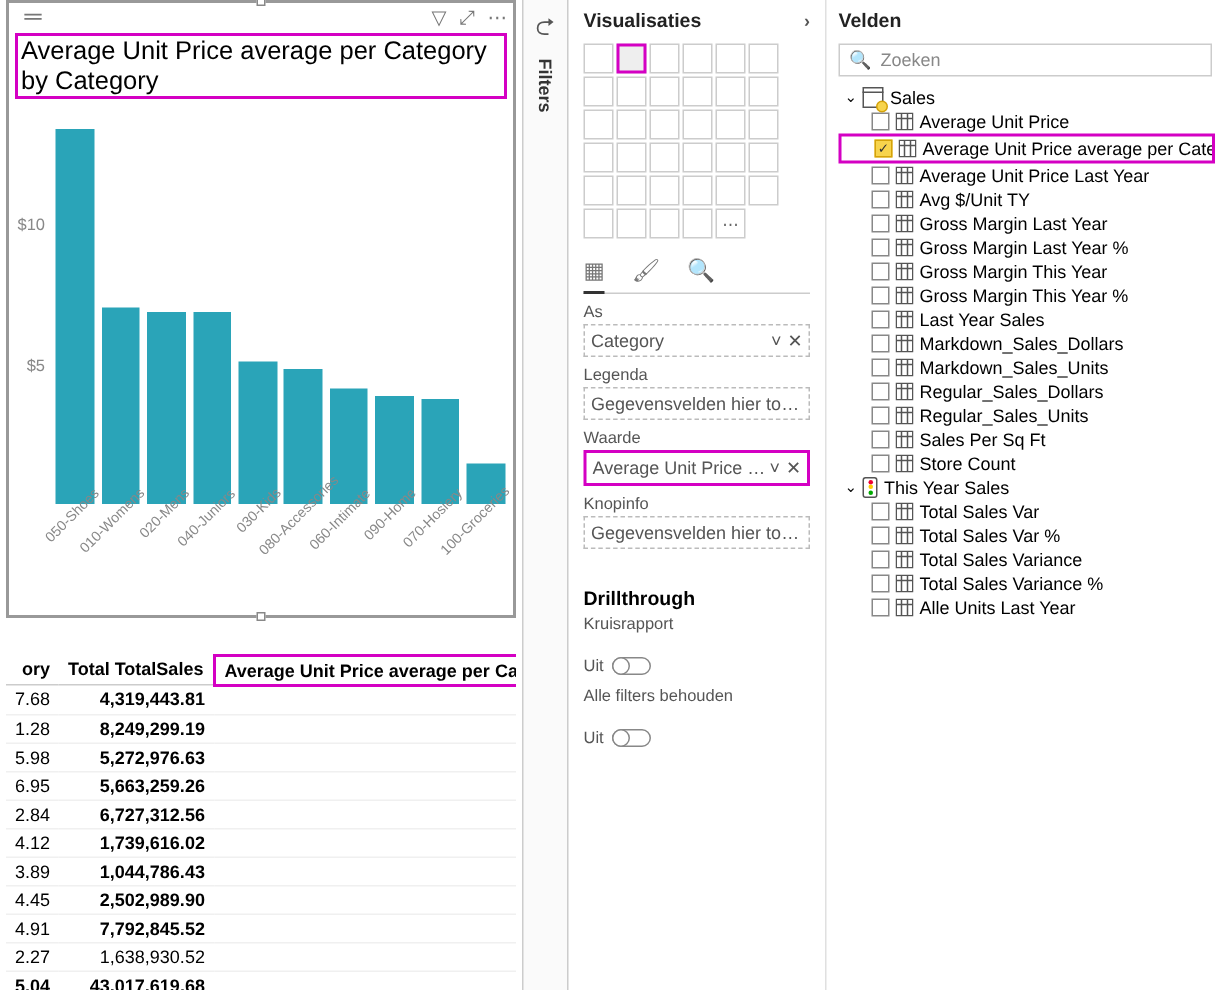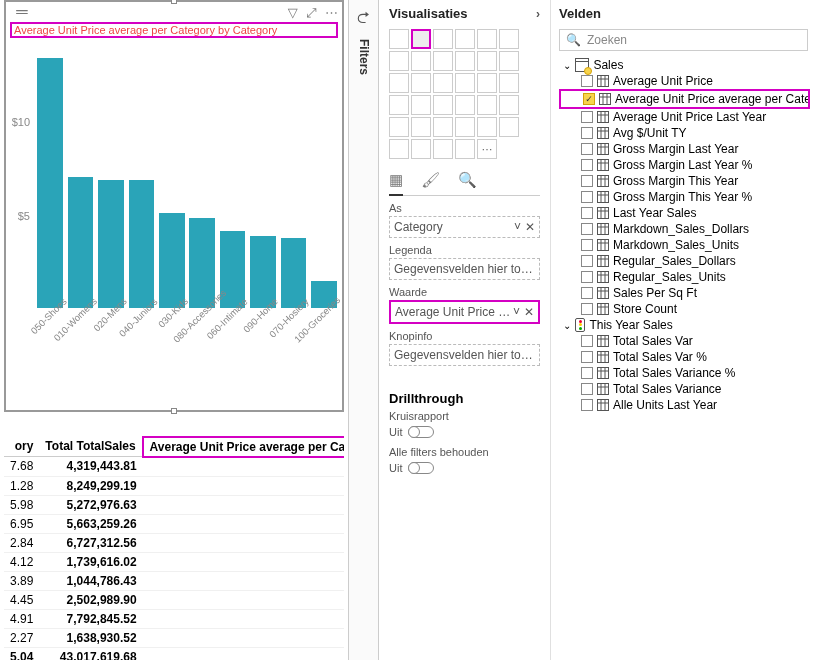--- a/index.html
+++ b/index.html
@@ -7,21 +7,21 @@
 .left-col { width: 348px; display: flex; flex-direction: column; }
 .middle-bar { width: 31px; background: #fafafa; border-left: 1px solid #ccc; border-right: 1px solid #ccc; display: flex; flex-direction: column; align-items: center; padding-top: 6px; gap: 6px; }
 .vis-col { width: 172px; padding: 6px 10px 0 10px; border-right: 1px solid #e0e0e0; }
 .fields-col { flex: 1; padding: 6px 0 0 8px; overflow: hidden; }
 
 
 .visual-card { position: relative; border: 2px solid #999; width: 340px; height: 424px; margin: 0 0 4px 4px; }
 .card-header { display: flex; justify-content: space-between; align-items: center; height: 20px; padding: 0 4px; color: #777; }
 .grip { width: 24px; text-align: center; }
 .card-actions span { margin-left: 4px; font-size: 13px; color: #777; }
-.chart-title { font-size: 11px; color: #ef4444; border: 2px solid #d400c3; margin: 0 4px; padding: 0 2px; }
+.chart-title { font-size: 17px; color: #000000; border: 2px solid #d400c3; margin: 0 4px; padding: 0 2px; }
 .chart-area { position: relative; height: 316px; padding: 12px 6px 0 2px; }
 .y-axis { position: absolute; left: 0; top: 0; height: 270px; width: 28px; font-size: 11px; color: #888; }
 .y-tick { position: absolute; right: 4px; }
 .bars { position: absolute; left: 30px; right: 4px; bottom: 46px; height: 270px; display: flex; align-items: flex-end; gap: 2px; }
 .bar-col { flex: 1; display: flex; flex-direction: column; align-items: center; position: relative; }
 .bar { width: 90%; background: #2aa4b8; }
 .x-labels { position: absolute; left: 30px; right: 4px; bottom: -2px; height: 58px; display: flex; }
 .x-label { flex: 1; font-size: 9.5px; color: #888; writing-mode: vertical-rl; transform: rotate(225deg); text-align: right; white-space: nowrap; }
 .visual-handle { position: absolute; width: 6px; height: 6px; background: #fff; border: 1px solid #888; left: 50%; margin-left: -3px; bottom: -4px; }
 .visual-card .handle-top { top: -4px; bottom: auto; }
@@ -44,21 +44,21 @@
 .vis-grid { display: flex; flex-wrap: wrap; gap: 2px; margin-bottom: 10px; }
 .vis-icon { width: 20px; height: 20px; border: 1px solid #ccc; display: flex; align-items: center; justify-content: center; font-size: 11px; color: #666; }
 .vis-icon.sel { border: 2px solid #d400c3; background: #eee; }
 .subtabs { display: flex; gap: 18px; border-bottom: 1px solid #ccc; padding: 2px 0 6px 0; margin-bottom: 6px; font-size: 15px; color: #777; }
 .subtabs .active { border-bottom: 2px solid #333; padding-bottom: 4px; margin-bottom: -7px; }
 .field-label { font-size: 11px; color: #555; margin: 6px 0 2px 0; }
 .well { border: 1px dashed #bbb; font-size: 12px; color: #555; padding: 3px 4px; display: flex; align-items: center; justify-content: flex-start; }
 .well.highlight { border: 2px solid #d400c3; border-style: solid; }
 .well-text { flex: 1; white-space: nowrap; overflow: hidden; text-overflow: ellipsis; }
 .section-title { font-size: 13px; font-weight: 600; margin: 25px 0 4px 0; }
-.toggle-row { font-size: 11px; color: #555; margin: 4px 0 8px 0; display: flex; flex-direction: column; gap: 4px; }
+.toggle-row { font-size: 11px; color: #555; margin: 4px 0 8px 0; display: flex; flex-direction: column; gap: 16px; }
 .toggle { display: flex; align-items: center; gap: 6px; }
 .switch { width: 26px; height: 12px; border: 1px solid #888; border-radius: 6px; position: relative; }
 .switch::after { content: ""; width: 10px; height: 10px; border: 1px solid #888; border-radius: 50%; position: absolute; left: -1px; top: -1px; background: #fff; }
 
 
 .search-box { border: 1px solid #ccc; margin: 2px 8px 6px 0; padding: 3px 6px; font-size: 12px; color: #888; display: flex; align-items: center; gap: 6px; }
 .tree { font-size: 12px; }
 .tree-node { display: flex; align-items: center; gap: 4px; padding: 1px 4px; }
 .tree-node.table-node { font-weight: 400; }
 .tree-field { display: flex; align-items: center; gap: 4px; padding: 1px 4px 1px 22px; white-space: nowrap; overflow: hidden; }
@@ -193,21 +193,21 @@
             <td class="right" style="font-weight:600">2,502,989.90</td>
             <td class="right">$4.88</td>
           </tr>
           <tr>
             <td class="right">4.91</td>
             <td class="right" style="font-weight:600">7,792,845.52</td>
             <td class="right">$3.92</td>
           </tr>
           <tr>
             <td class="right">2.27</td>
-            <td class="right" style="font-weight:700">1,638,930.52</td>
+            <td class="right" style="font-weight:400">1,638,930.52</td>
             <td class="right">$1.47</td>
           </tr>
           <tr style="font-weight:600">
             <td class="right">5.04</td>
             <td class="right" style="font-weight:600">43,017,619.68</td>
             <td class="right">$5.88</td>
           </tr>
         </tbody>
     </table>
   </div>
@@ -537,41 +537,41 @@
         <div class="tree-field">
          <span class="chk"></span>
          <span class="fld-icon">
             <svg viewBox="0 0 12 12">
               <rect x="0.5" y="0.5" width="11" height="11" fill="none" stroke="#555"></rect>
               <line x1="0.5" y1="4" x2="11.5" y2="4" stroke="#555"></line>
               <line x1="4" y1="0.5" x2="4" y2="11.5" stroke="#555"></line>
               <line x1="8" y1="0.5" x2="8" y2="11.5" stroke="#555"></line>
             </svg>
           </span>
+         <span>Total Sales Variance</span>
+       </div>
+        <div class="tree-field">
+         <span class="chk"></span>
+         <span class="fld-icon">
+            <svg viewBox="0 0 12 12">
+              <rect x="0.5" y="0.5" width="11" height="11" fill="none" stroke="#555"></rect>
+              <line x1="0.5" y1="4" x2="11.5" y2="4" stroke="#555"></line>
+              <line x1="4" y1="0.5" x2="4" y2="11.5" stroke="#555"></line>
+              <line x1="8" y1="0.5" x2="8" y2="11.5" stroke="#555"></line>
+            </svg>
+          </span>
          <span>Total Sales Variance %</span>
        </div>
         <div class="tree-field">
          <span class="chk"></span>
          <span class="fld-icon">
             <svg viewBox="0 0 12 12">
               <rect x="0.5" y="0.5" width="11" height="11" fill="none" stroke="#555"></rect>
               <line x1="0.5" y1="4" x2="11.5" y2="4" stroke="#555"></line>
               <line x1="4" y1="0.5" x2="4" y2="11.5" stroke="#555"></line>
               <line x1="8" y1="0.5" x2="8" y2="11.5" stroke="#555"></line>
             </svg>
           </span>
-         <span>Total Sales Variance</span>
-       </div>
-        <div class="tree-field">
-         <span class="chk"></span>
-         <span class="fld-icon">
-            <svg viewBox="0 0 12 12">
-              <rect x="0.5" y="0.5" width="11" height="11" fill="none" stroke="#555"></rect>
-              <line x1="0.5" y1="4" x2="11.5" y2="4" stroke="#555"></line>
-              <line x1="4" y1="0.5" x2="4" y2="11.5" stroke="#555"></line>
-              <line x1="8" y1="0.5" x2="8" y2="11.5" stroke="#555"></line>
-            </svg>
-          </span>
          <span>Alle Units Last Year</span>
        </div>
       </div>
   </div>
 </div>
 
 </body></html>

